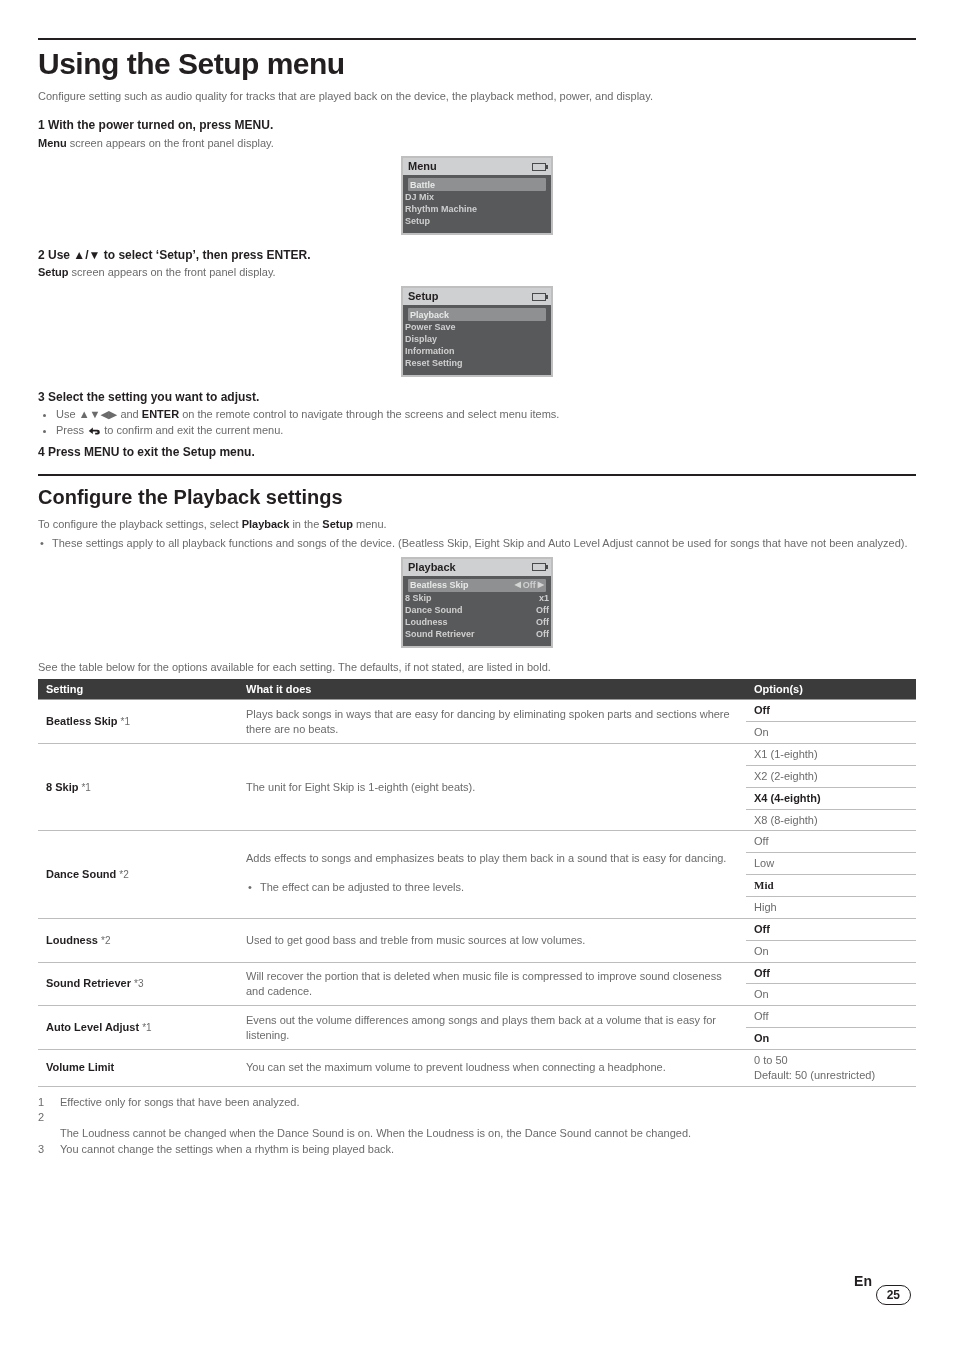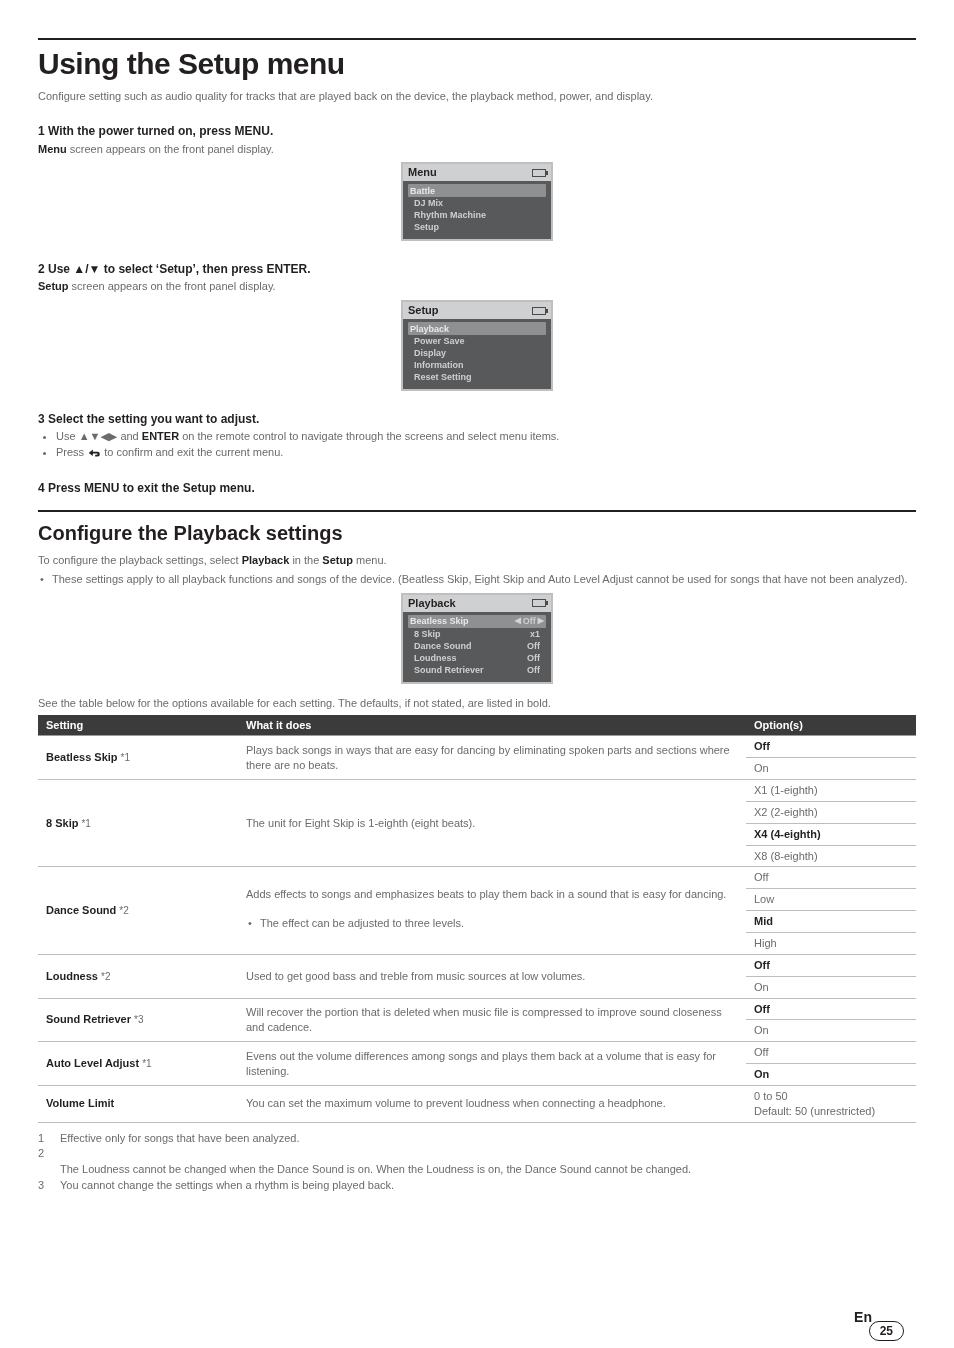--- a/index.html
+++ b/index.html
@@ -25,21 +25,21 @@
     letter-spacing: -0.5px;
   }
   .intro {
     color: #6b6b6b;
     margin: 0 0 14px 0;
   }
   .step-head {
     color: #231f20;
     font-weight: 700;
     font-size: 12px;
-    margin: 20px 0 2px 0;
+    margin: 6px 0 2px 0;
   }
   .substep {
     color: #6b6b6b;
     margin: 0 0 4px 0;
   }
   .substep b { color: #231f20; font-weight: 700; }
   .arrows { font-family: Arial, sans-serif; }
 
   .lcd {
     width: 152px;
@@ -61,21 +61,21 @@
     justify-content:space-between;
     align-items:center;
   }
   .lcd-title .batt {
     width:14px; height:8px; border:1px solid #4a4a4a; position:relative; background:#cfd0d1;
   }
   .lcd-title .batt:after{content:"";position:absolute;right:-3px;top:1px;width:2px;height:4px;background:#4a4a4a;}
   .lcd-body { padding: 3px 0 6px 0; }
   .lcd-row {
     display:flex; justify-content:space-between; align-items:center;
-    padding: 0 11px;
+    padding: 0 2px;
     height: 12px;
     font-weight: 700;
   }
   .lcd-row.highlight {
     background: #8f9091;
     color: #e8e8e8;
     padding: 0 2px;
     margin: 0 5px;
     border-radius: 1px;
     height: 13px;
@@ -132,21 +132,21 @@
   .footer {
     position:relative;
     margin-top:120px;
     height:26px;
   }
   .footer .lang {
     position:absolute; right:44px; bottom:12px;
     color:#231f20; font-weight:800; font-size:14px;
   }
   .footer .pagebox{
-    position:absolute; right:12px; bottom:-2px;
+    position:absolute; right:5px; bottom:-2px;
     border:1px solid #231f20; border-radius:10px;
     padding:1px 10px; color:#231f20; font-weight:800; font-size:12px;
   }
 </style>
 </head>
 <body>
 
 <hr class="hr-thick">
 
 <h1 class="page-title">Using the Setup menu</h1>
@@ -305,21 +305,21 @@
         <td class="name" rowspan="4">Dance Sound <span class="fn">*2</span></td>
         <td class="desc" rowspan="4">Adds effects to songs and emphasizes beats to play them back in a sound that is easy for dancing.<ul class="note-list" style="margin-top:14px">
             <li>The effect can be adjusted to three levels.</li>
           </ul></td>
         <td class="opt" style="white-space: pre-line;">Off</td>
       </tr>
       <tr>
         <td class="opt" style="white-space: pre-line;">Low</td>
       </tr>
       <tr>
-        <td class="opt bold" style="white-space: pre-line;">Mid</td>
+        <td class="opt bold" style="white-space: pre-line; font-family: Liberation Serif, serif;">Mid</td>
       </tr>
       <tr>
         <td class="opt" style="white-space: pre-line;">High</td>
       </tr>
       <tr class="grouptop">
         <td class="name" rowspan="2">Loudness <span class="fn">*2</span></td>
         <td class="desc" rowspan="2">Used to get good bass and treble from music sources at low volumes.</td>
         <td class="opt bold" style="white-space: pre-line;">Off</td>
       </tr>
       <tr>

